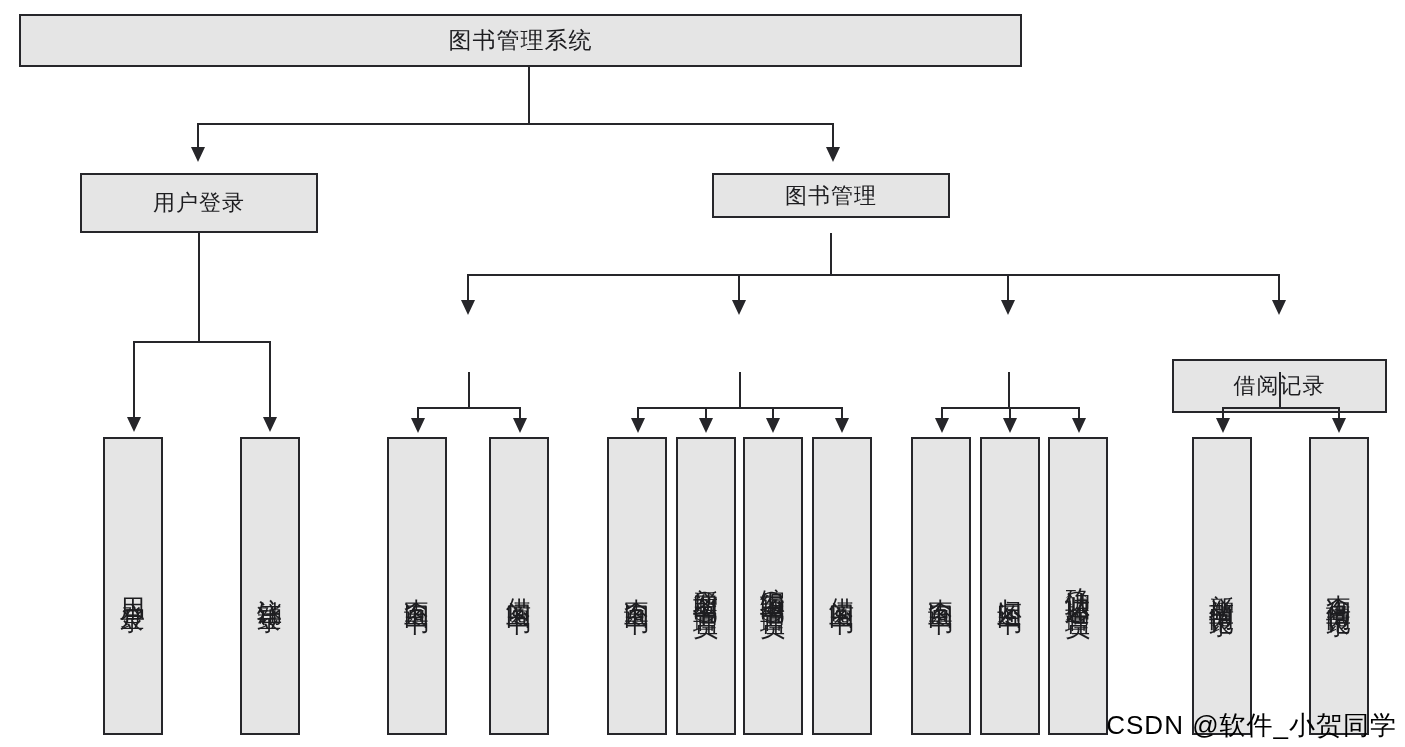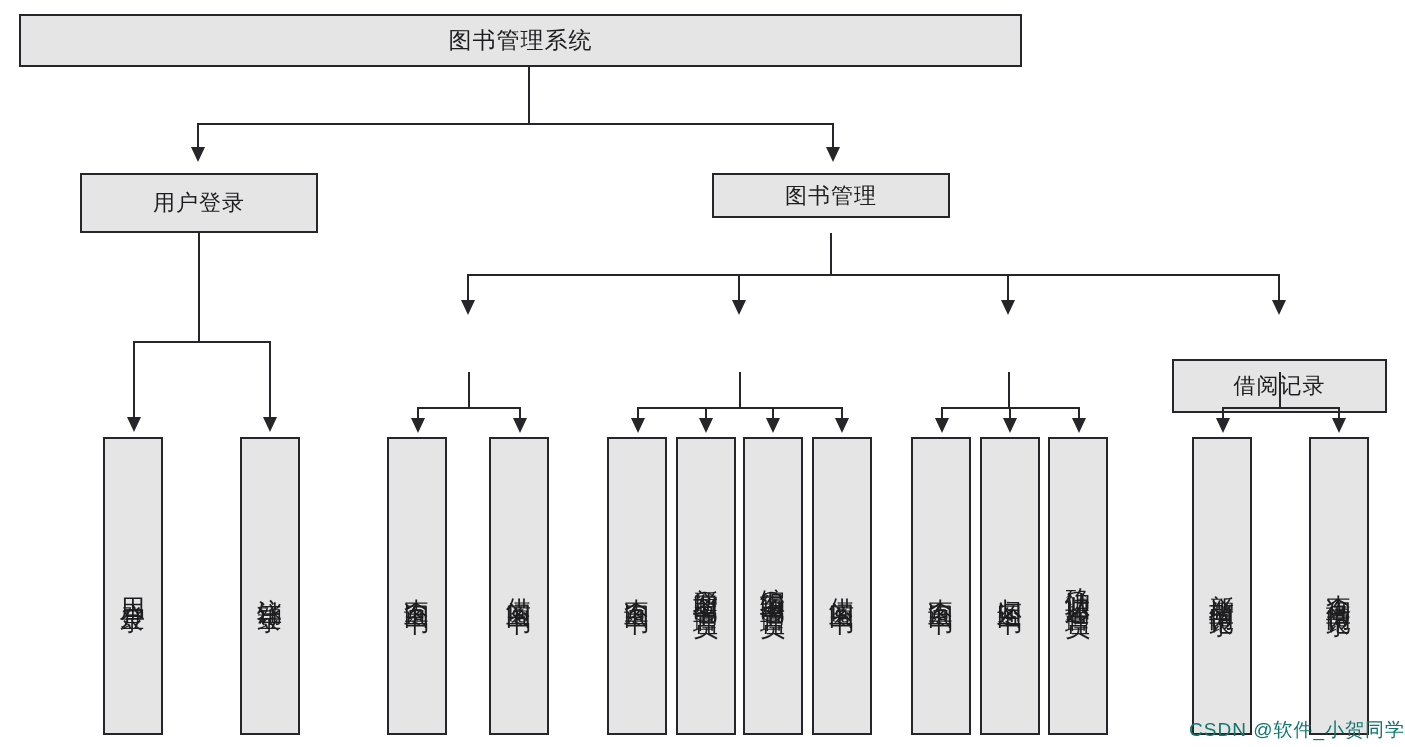--- a/index.html
+++ b/index.html
@@ -63,24 +63,24 @@
   .arrow{
     position:absolute;
     width:0;height:0;
     border-left:7px solid transparent;
     border-right:7px solid transparent;
     border-top:15px solid #26262a;
   }
   
   #watermark{
     position:absolute;
-    right:0;
+    right:8px;
     bottom:4px;
-    font-size:19px;
-    color:#0f766e;
+    font-size:26px;
+    color:#000000;
     letter-spacing:1px;
     white-space:nowrap;
     user-select:none;
     pointer-events:none;
   }
 </style>
 </head>
 <body>
 
 <div id="canvas">

